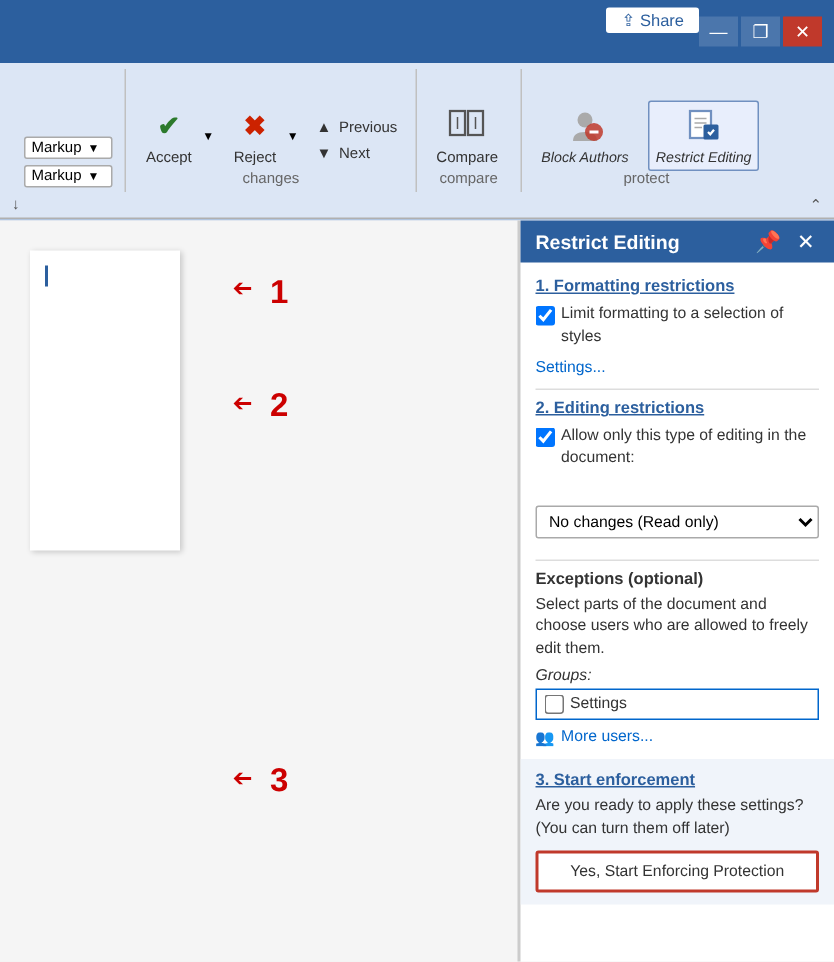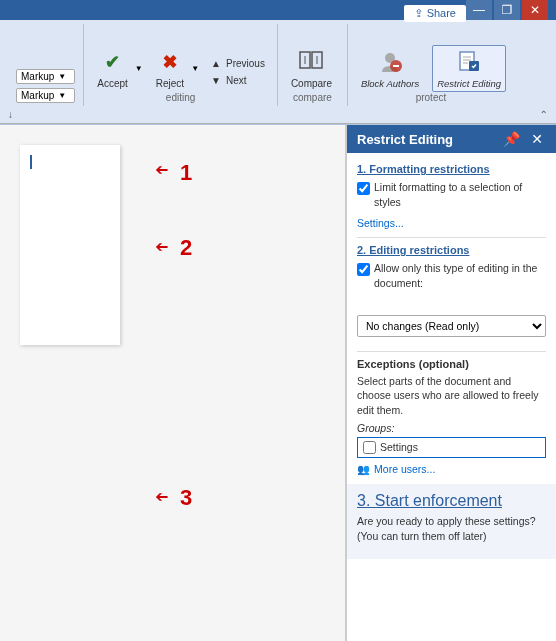--- a/index.html
+++ b/index.html
@@ -1,21 +1,21 @@
 <!DOCTYPE html>
 <html><head>
   <meta charset="utf-8">
   <style>
     * { margin: 0; padding: 0; box-sizing: border-box; }
     body { width: 556px; height: 641px; font-family: 'Segoe UI', Arial, sans-serif; font-size: 11px; overflow: hidden; background: #f0f0f0; }
 
     
     .title-bar {
       background: #2c5f9e;
-      height: 20px;
+      height: 42px;
       display: flex;
       align-items: center;
       justify-content: flex-end;
       padding: 0 8px;
       position: relative;
     }
     .title-bar-controls {
       display: flex;
       gap: 2px;
     }
@@ -271,22 +271,22 @@
       cursor: pointer;
       margin-bottom: 8px;
     }
 
     .enforcement-section {
       background: #f0f4fa;
       margin: 0 -10px;
       padding: 8px 10px;
     }
     .enforcement-title {
-      font-weight: normal;
-      font-size: 16px;
+      font-weight: bold;
+      font-size: 11px;
       color: #2c5f9e;
       text-decoration: underline;
       margin-bottom: 4px;
     }
     .enforcement-text {
       font-size: 10.5px;
       color: #333;
       margin-bottom: 8px;
       line-height: 1.4;
     }
@@ -390,21 +390,21 @@
           <div class="ribbon-btn-small">
             <span class="nav-arrow">▲</span>
             <span>Previous</span>
           </div>
           <div class="ribbon-btn-small">
             <span class="nav-arrow">▼</span>
             <span>Next</span>
           </div>
         </div>
       </div>
-      <div class="ribbon-group-label">editing</div>
+      <div class="ribbon-group-label">changes</div>
     </div>
 
     <div class="ribbon-group" style="min-width:70px;">
       <div class="ribbon-group-content" style="justify-content:center;">
         <div class="ribbon-btn">
           <div class="btn-icon">
             <svg width="28" height="28" viewBox="0 0 28 28">
               <rect x="3" y="4" width="10" height="16" fill="none" stroke="#555" stroke-width="1.5"></rect>
               <rect x="15" y="4" width="10" height="16" fill="none" stroke="#555" stroke-width="1.5"></rect>
               <line x1="8" y1="8" x2="8" y2="16" stroke="#555" stroke-width="1"></line>
@@ -522,17 +522,18 @@
         </div>
         <div class="more-users-link">
           <span>👥</span>
           <span>More users...</span>
         </div>
       </div>
 
       <div class="enforcement-section">
         <div class="enforcement-title">3. Start enforcement</div>
         <div class="enforcement-text">Are you ready to apply these settings? (You can turn them off later)</div>
+        <button class="enforce-btn">Yes, Start Enforcing Protection</button>
       </div>
 
     </div>
   </div>
 </div>
 
 </body></html>

